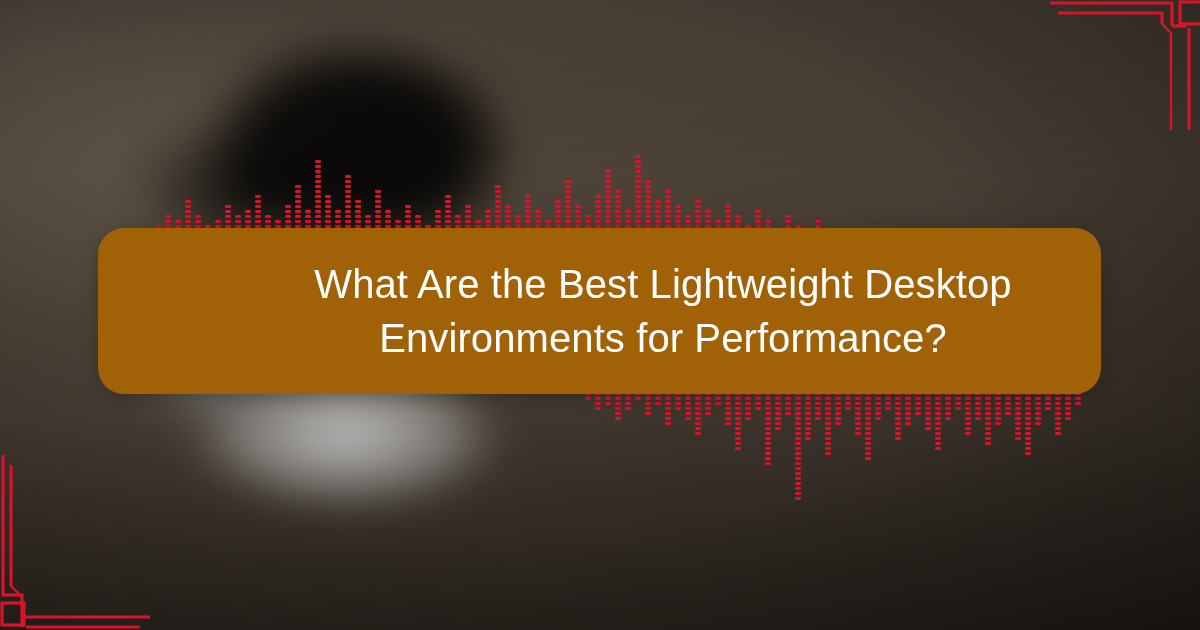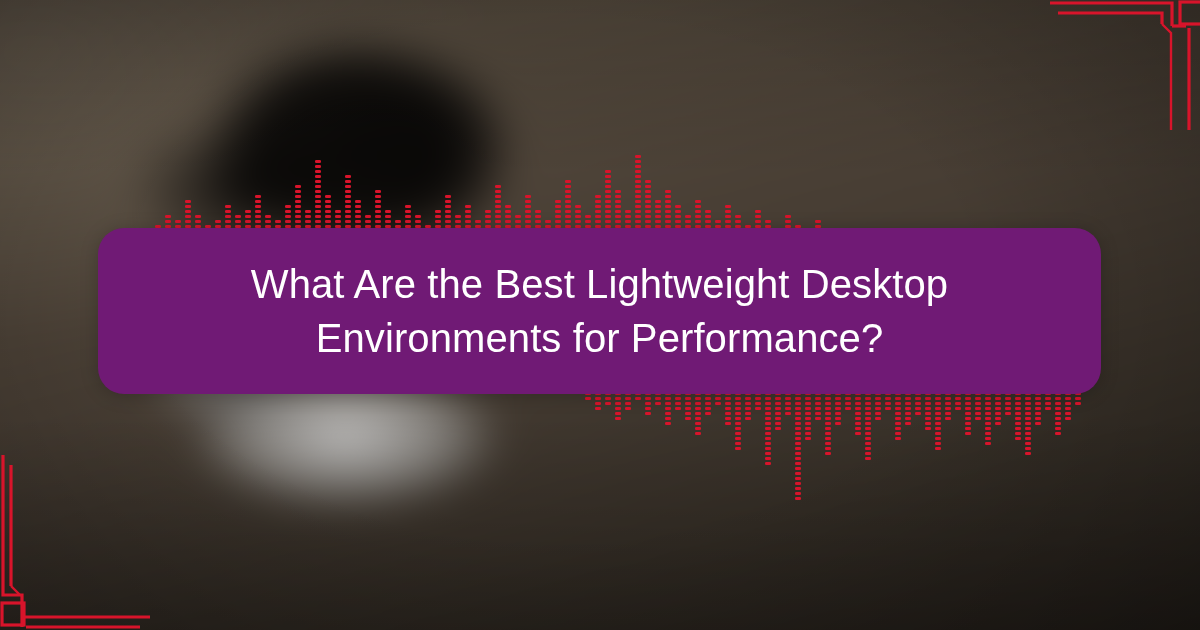--- a/index.html
+++ b/index.html
@@ -60,25 +60,25 @@
   #waveform-top { left: 155px; bottom: 390px; }
   #waveform-bottom { left: 585px; top: 392px; }
 
   
   #title-banner {
     position: absolute;
     left: 98px;
     top: 228px;
     width: 1003px;
     height: 166px;
-    background: #701a75;
+    background: #a16207;
     border-radius: 26px;
     display: flex;
     align-items: center;
-    justify-content: center;
+    justify-content: flex-end;
     box-shadow: 0 2px 18px rgba(0,0,0,0.22);
   }
   #title-text {
     color: #ffffff;
     font-size: 40px;
     line-height: 1.36;
     font-weight: 400;
     text-align: center;
     letter-spacing: 0.1px;
     padding: 0 48px;

